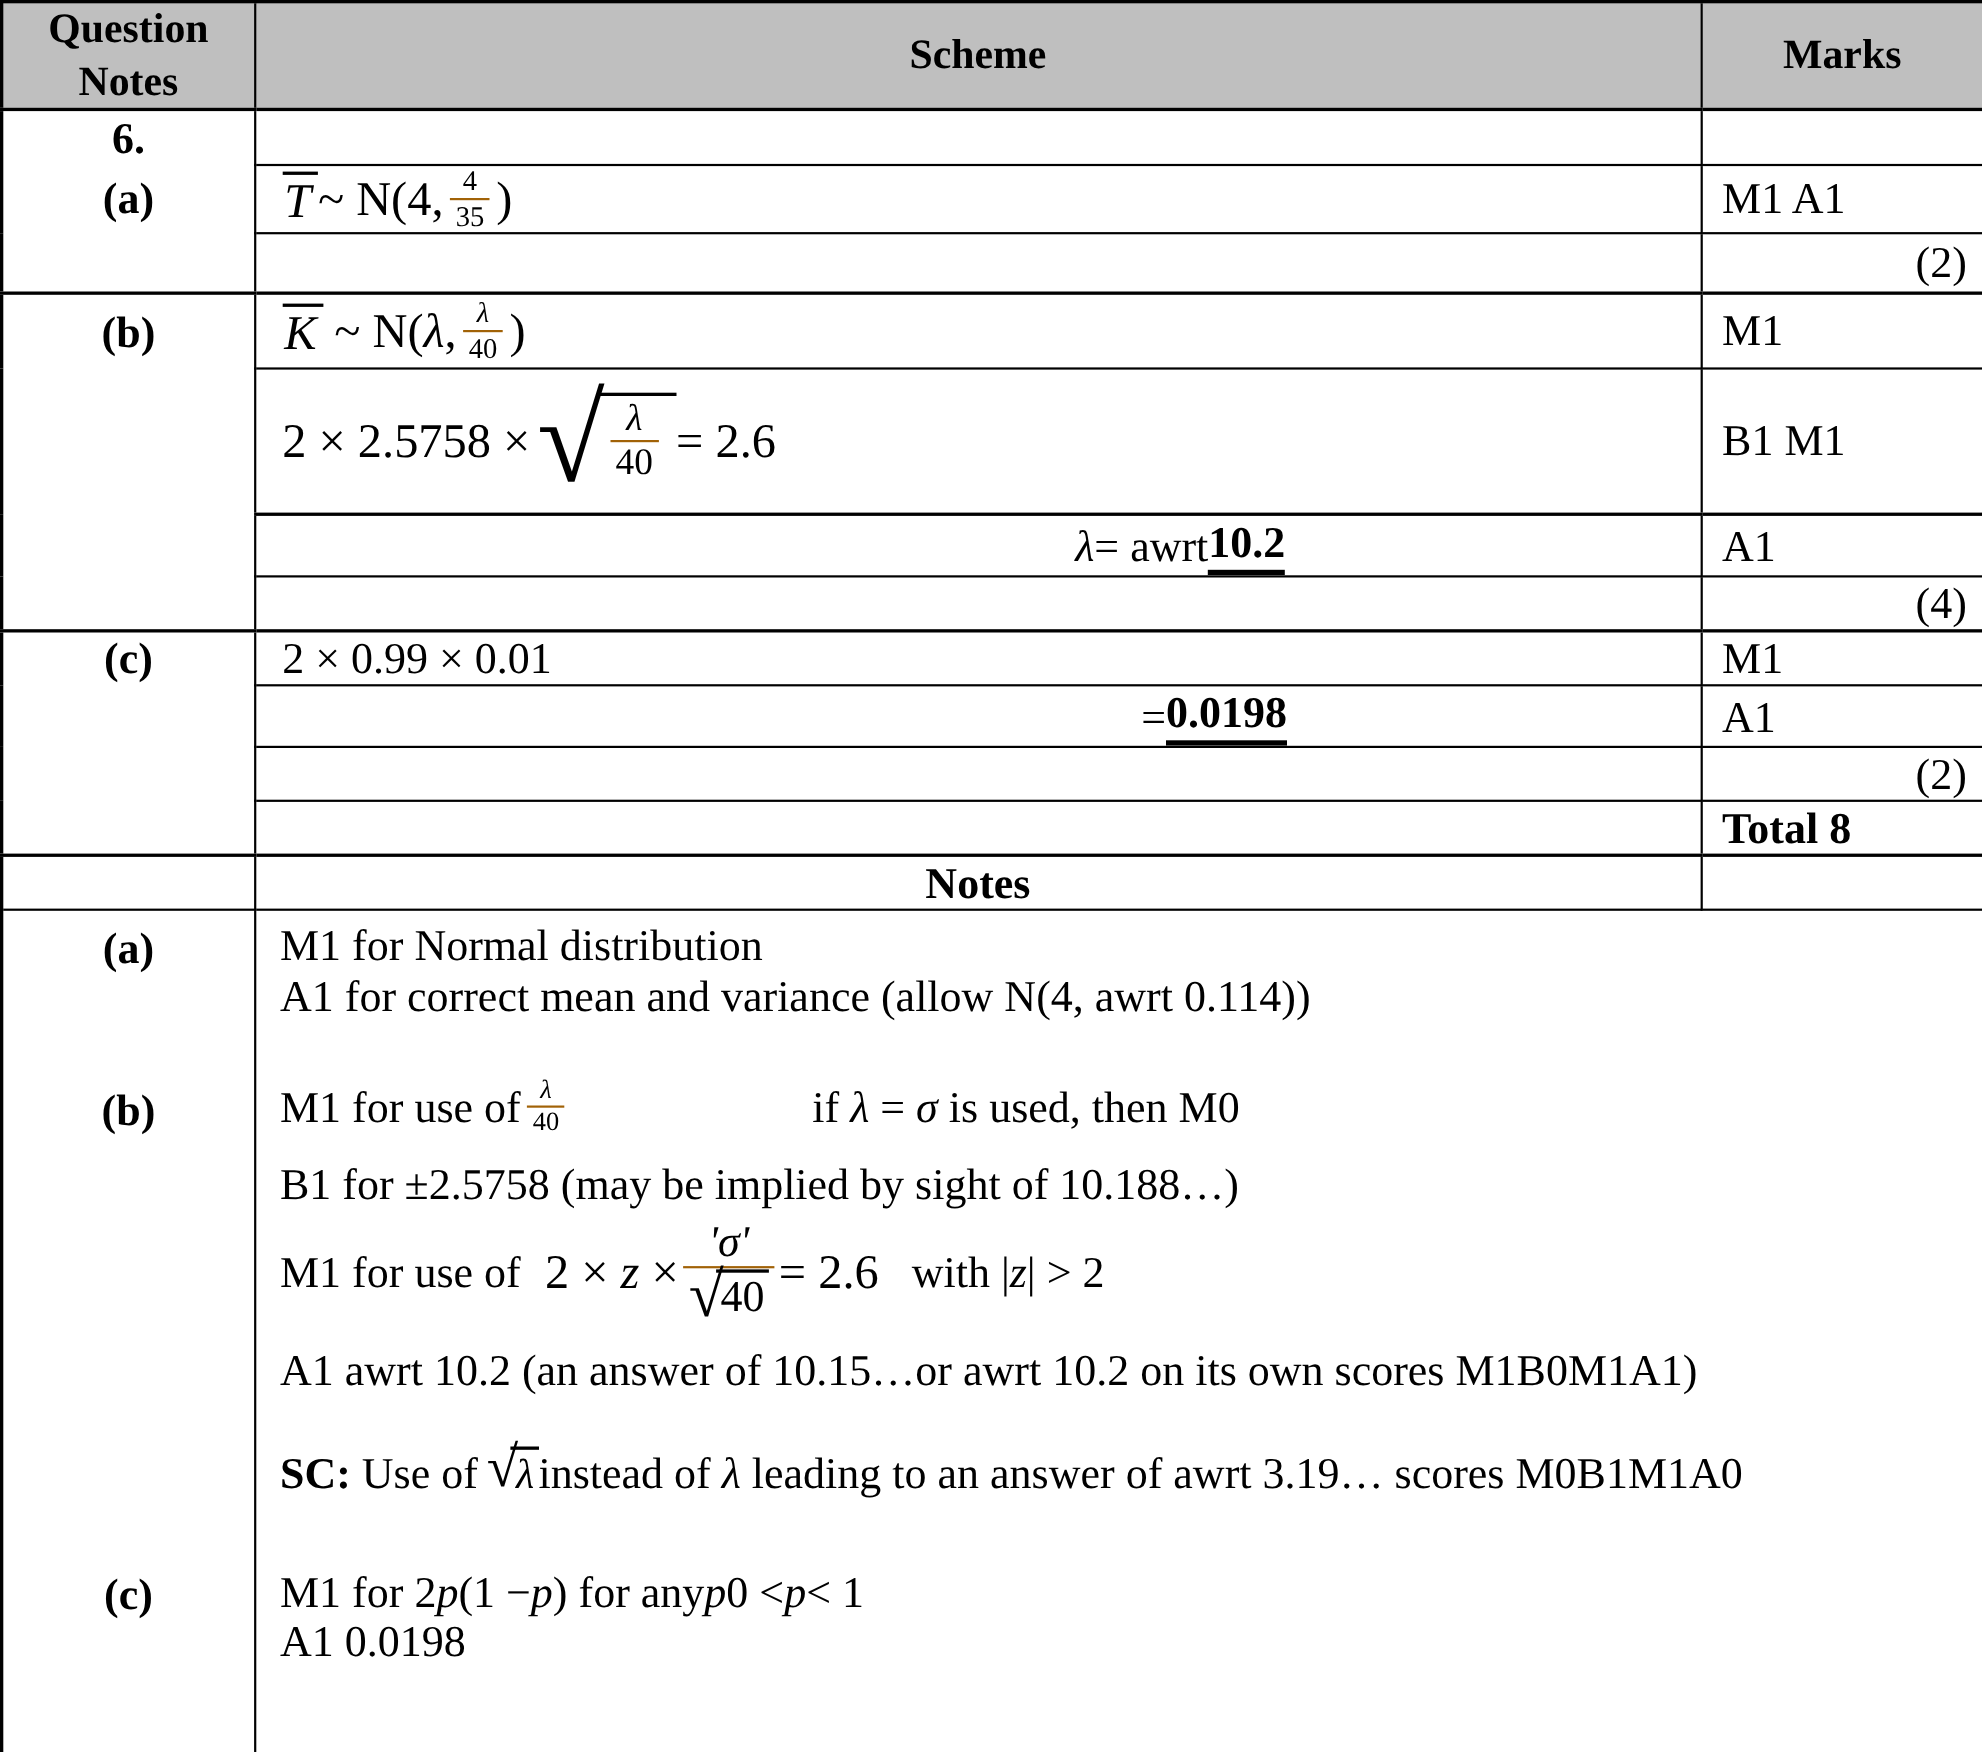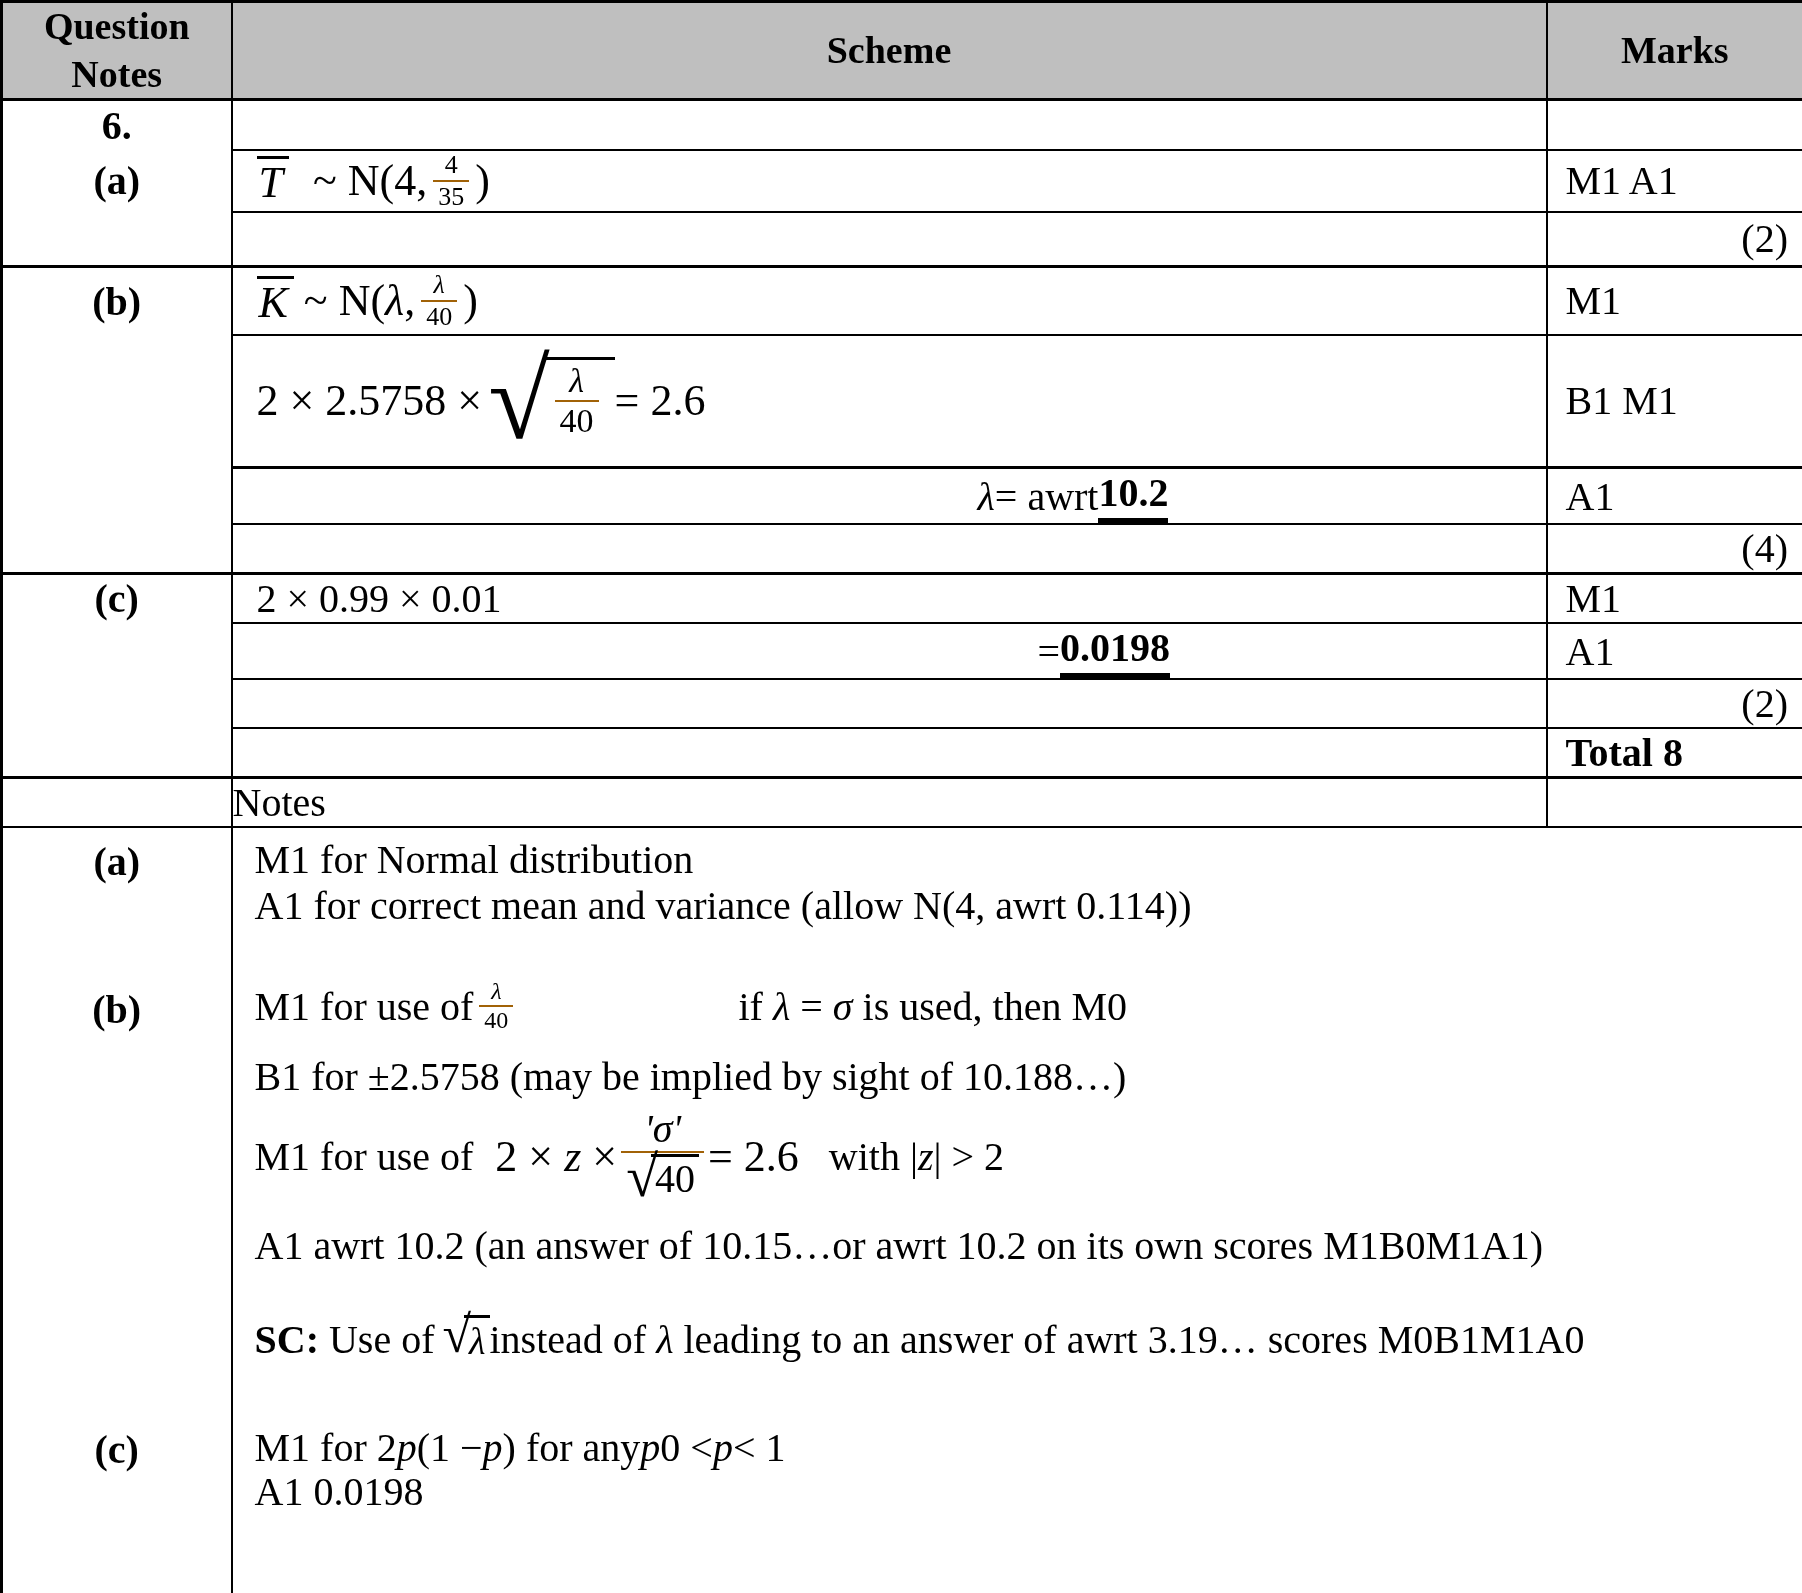--- a/index.html
+++ b/index.html
@@ -12,21 +12,21 @@
   th{background:#bfbfbf;font-weight:bold;font-size:38px;text-align:center;line-height:1.25;}
   .t3{border-top-width:3px;}
   .vtop{vertical-align:top;}
   .rel{position:relative;width:100%;height:100%;}
   .qcell{text-align:center;font-weight:bold;}
   .qband{display:flex;align-items:center;justify-content:center;font-weight:bold;}
   .schemecell{padding-left:24px;}
   .markcell{padding-left:18px;}
   .subtotal{text-align:right;padding-right:14px;}
   .totalcell{padding-left:18px;font-weight:bold;}
-  .notesrow{font-weight:normal;}
+  .notesrow{text-align:center;font-weight:bold;}
   .b{font-weight:bold;}
   .it{font-style:italic;}
   .flex{display:flex;align-items:center;}
   .fsz44{font-size:44px;}
   
   .bar{display:inline-block;border-top:3px solid #000;padding:2px 6px 0 2px;
        line-height:1;font-style:italic;}
   
   .frac{display:inline-flex;flex-direction:column;align-items:center;
         vertical-align:middle;line-height:1.05;margin:0 6px;}
@@ -73,21 +73,21 @@
       <div class="qband" style="height:48px">6.</div>
       <div class="qband" style="height:62px">(a)</div>
     </td>
     <td class="t3"></td>
     <td class="t3"></td>
   </tr>
   <tr style="height:62px">
     <td class="schemecell">
       <span class="flex fsz44">
         <span class="bar">T</span>
-        <span style="margin-left:24px">~ N(4,</span>
+        <span style="margin-left:0">~ N(4,</span>
         <span class="frac fr26">
           <span class="num">4</span>
           <span class="den">35</span>
         </span>
         <span>)</span>
       </span>
     </td>
     <td class="markcell">M1 A1</td>
   </tr>
   <tr style="height:55px">

